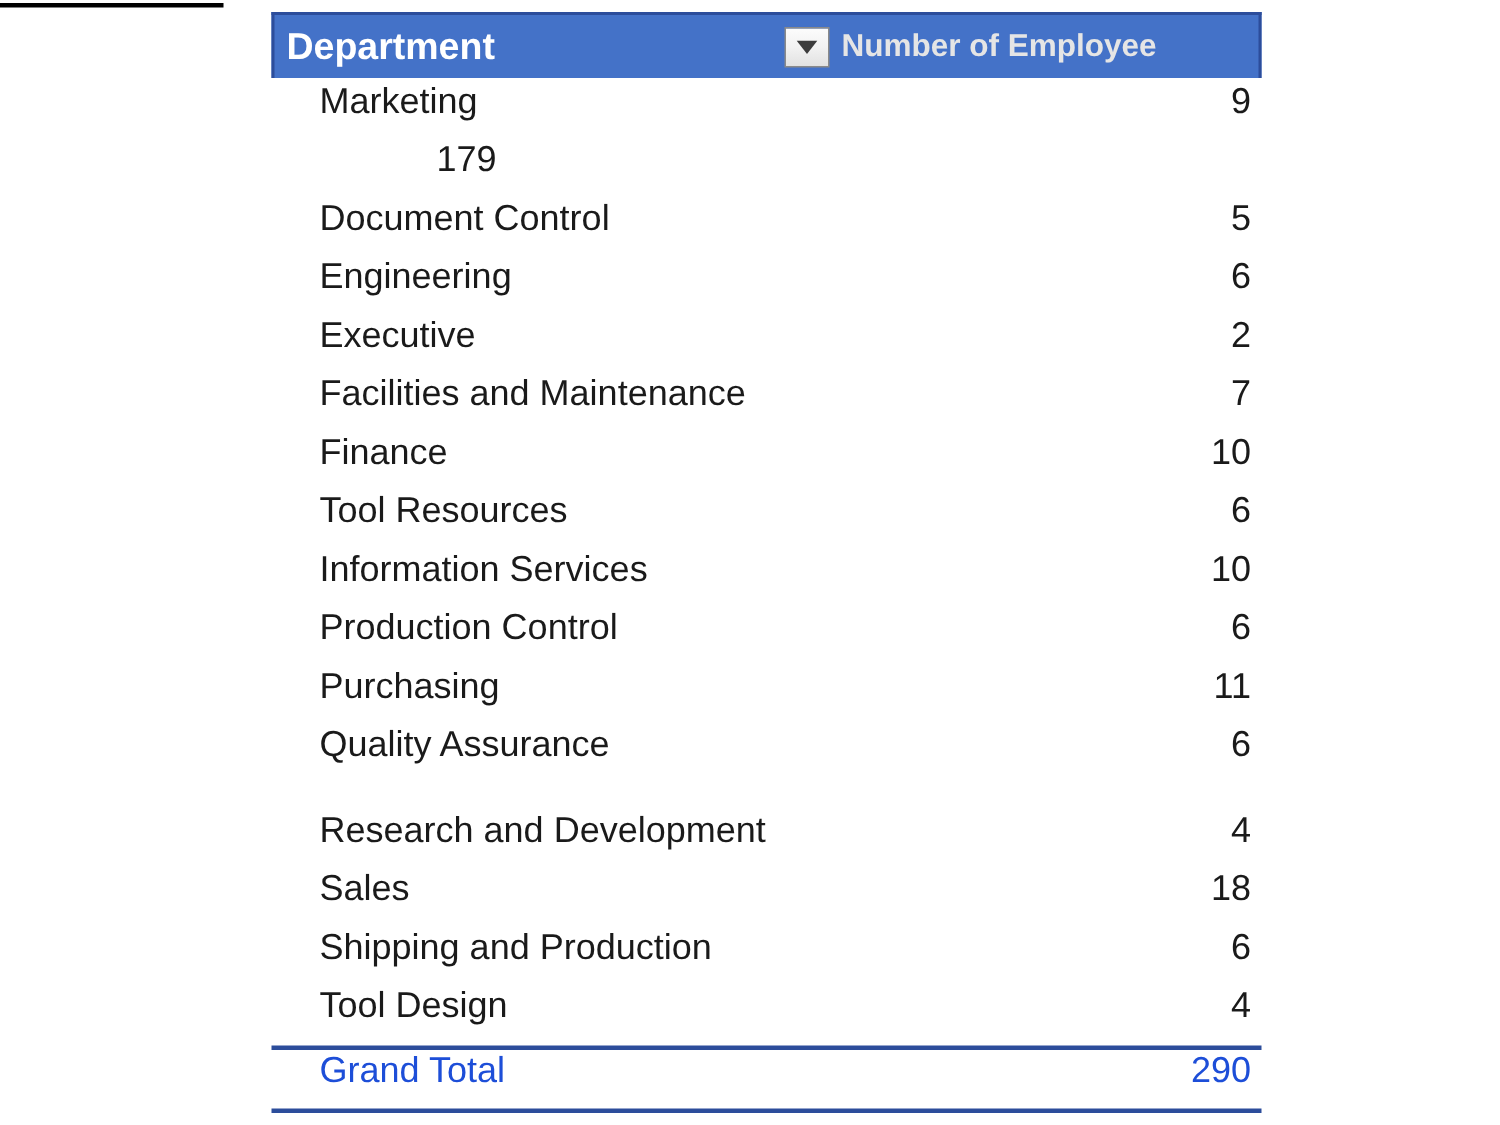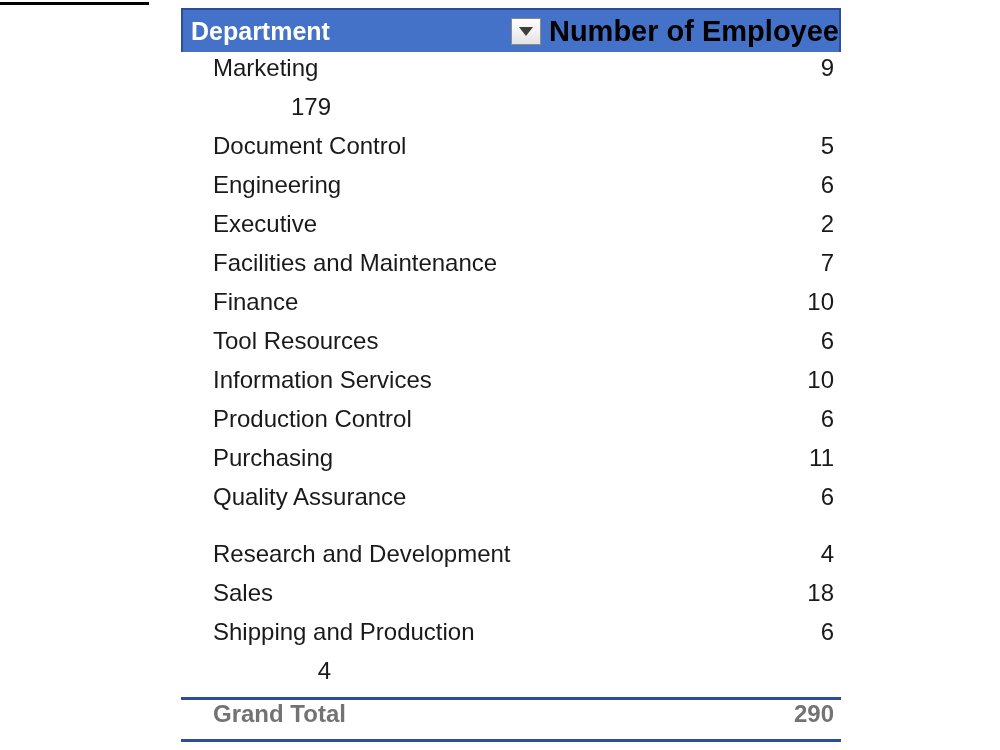--- a/index.html
+++ b/index.html
@@ -61,22 +61,22 @@
     box-sizing: border-box;
     display: flex;
     align-items: center;
     justify-content: center;
     flex: none;
     cursor: pointer;
   }
   .filter-button svg { display: block; }
   .header-cell-value {
     padding-left: 8px;
-    color: #000000;
-    font-size: 29px;
+    color: #e5e5e5;
+    font-size: 21px;
     font-weight: bold;
     white-space: nowrap;
   }
 
   
   .pivot-body {
     padding-top: 2px;
   }
   .pivot-row {
     display: flex;
@@ -108,22 +108,22 @@
     display: flex;
     align-items: baseline;
     height: 39px;
     border-top: 3px solid #2c4d9b;
     border-bottom: 3px solid #2c4d9b;
     box-sizing: content-box;
     margin-top: 1px;
   }
   .grand-total-row .row-label,
   .grand-total-row .row-value {
-    font-weight: bold;
-    color: #737373;
+    font-weight: normal;
+    color: #1d4ed8;
   }
 </style>
 </head>
 <body>
 
 <div class="top-left-rule"></div>
 
 <div class="pivot-table">
 
   <div class="pivot-header">
@@ -196,20 +196,21 @@
     </div>
     <div class="pivot-row">
       <div class="row-label">Sales</div>
       <div class="row-value">18</div>
     </div>
     <div class="pivot-row">
       <div class="row-label">Shipping and Production</div>
       <div class="row-value">6</div>
     </div>
     <div class="pivot-row">
+      <div class="row-label">Tool Design</div>
       <div class="row-value">4</div>
     </div>
   </div>
 
   <div class="grand-total-row">
     <div class="row-label">Grand Total</div>
     <div class="row-value">290</div>
   </div>
 
 </div>

